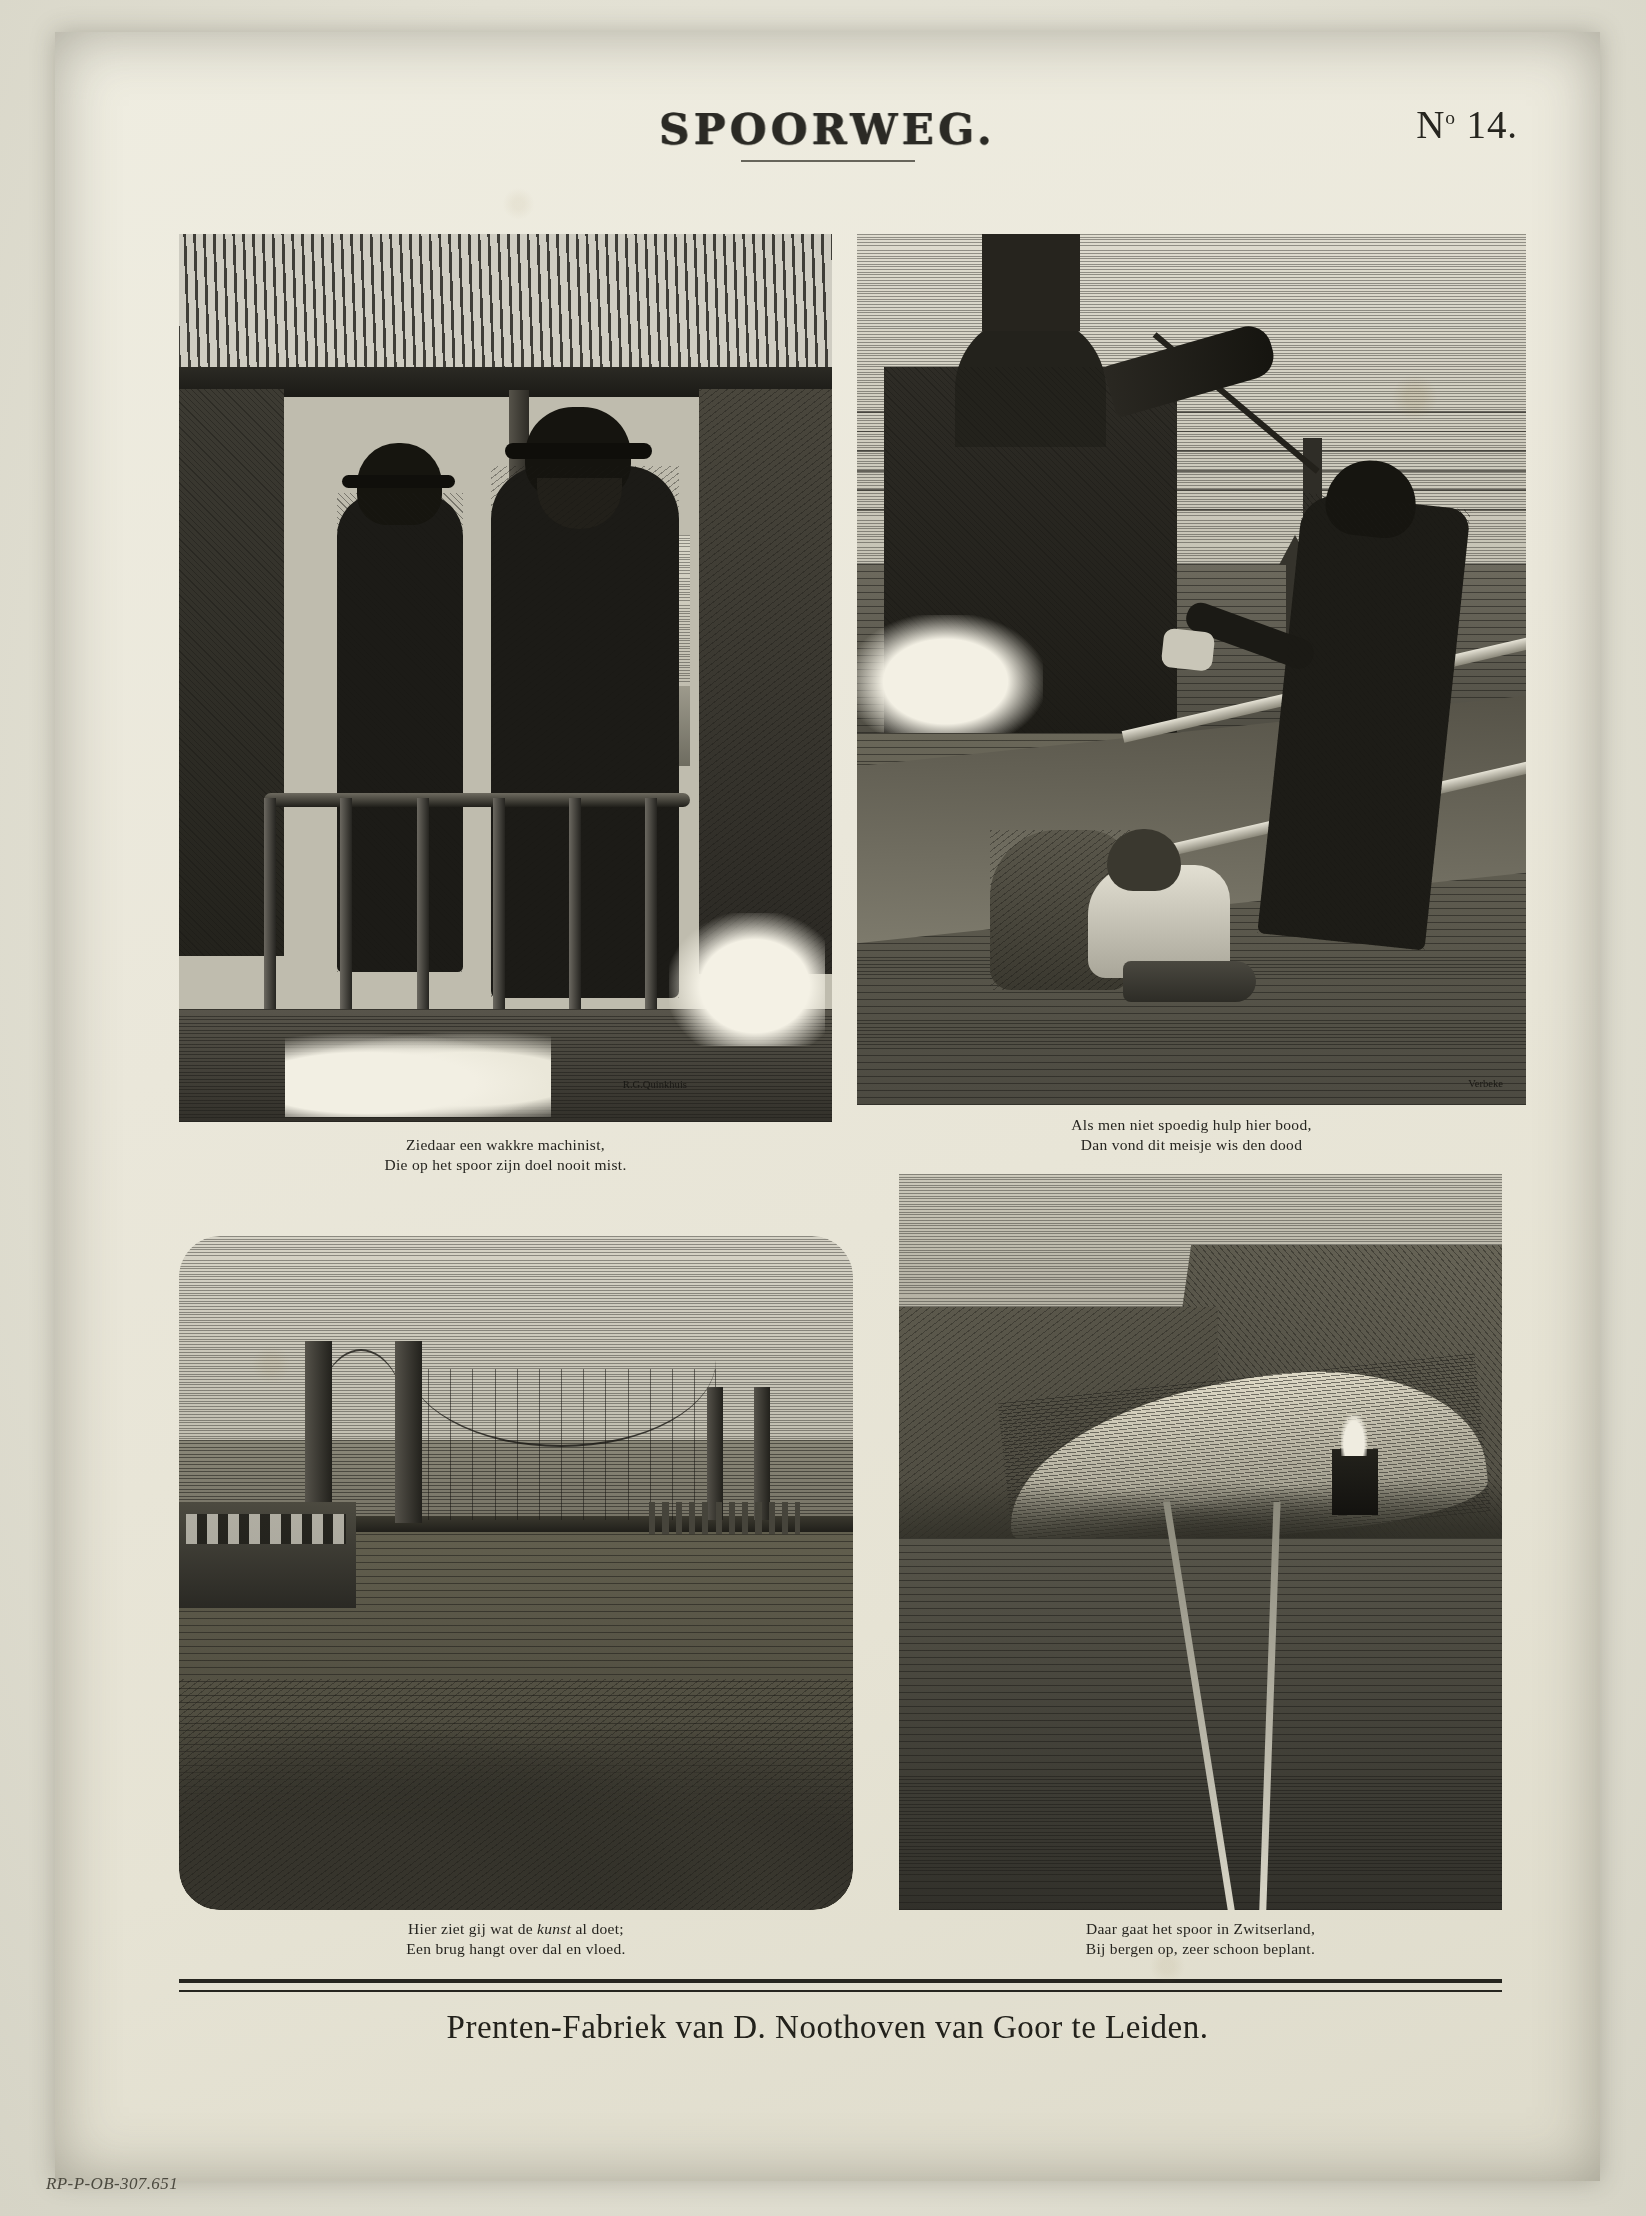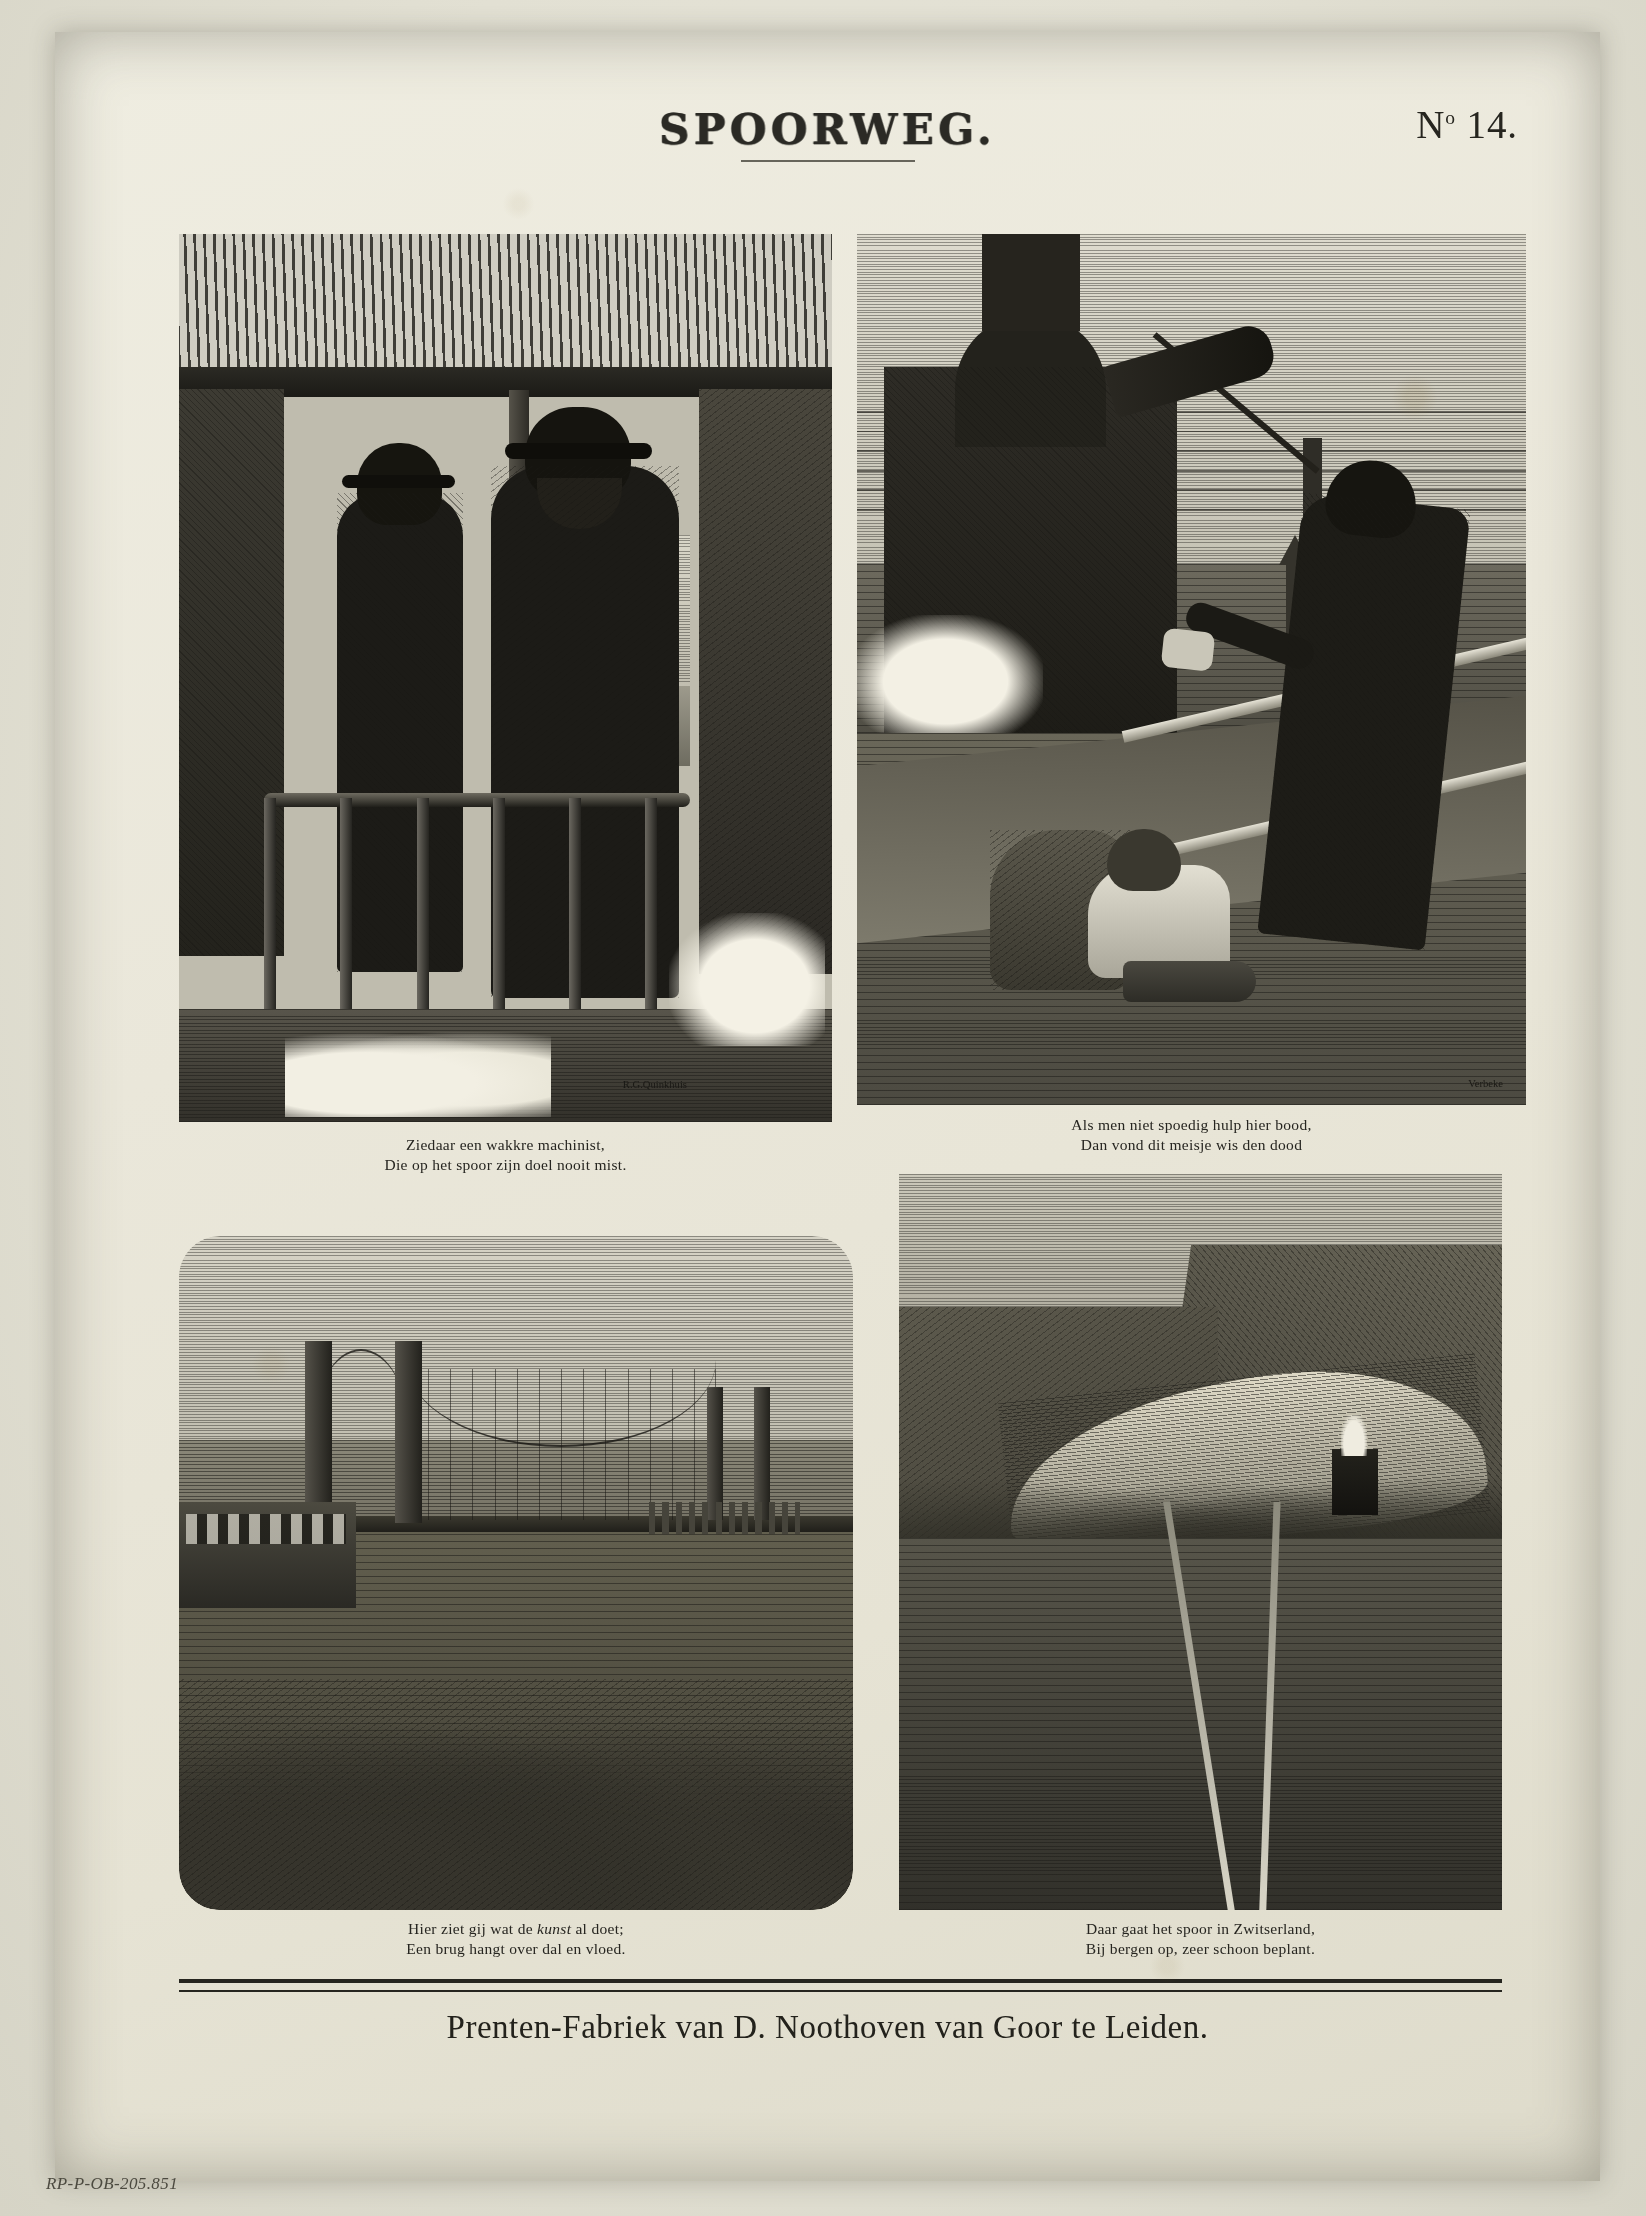--- a/index.html
+++ b/index.html
@@ -653,15 +653,15 @@
       <div>Bij bergen op, zeer schoon beplant.</div>
     </div>
 
     <div class="rule r1"></div>
     <div class="rule r2"></div>
     <div class="imprint">Prenten-Fabriek van D. Noothoven van Goor te Leiden.</div>
 
     <div class="mount-edge"></div>
   </div>
 
-  <div class="accession">RP-P-OB-205.851</div>
+  <div class="accession">RP-P-OB-307.651</div>
 </div>
 
 
 </body></html>

